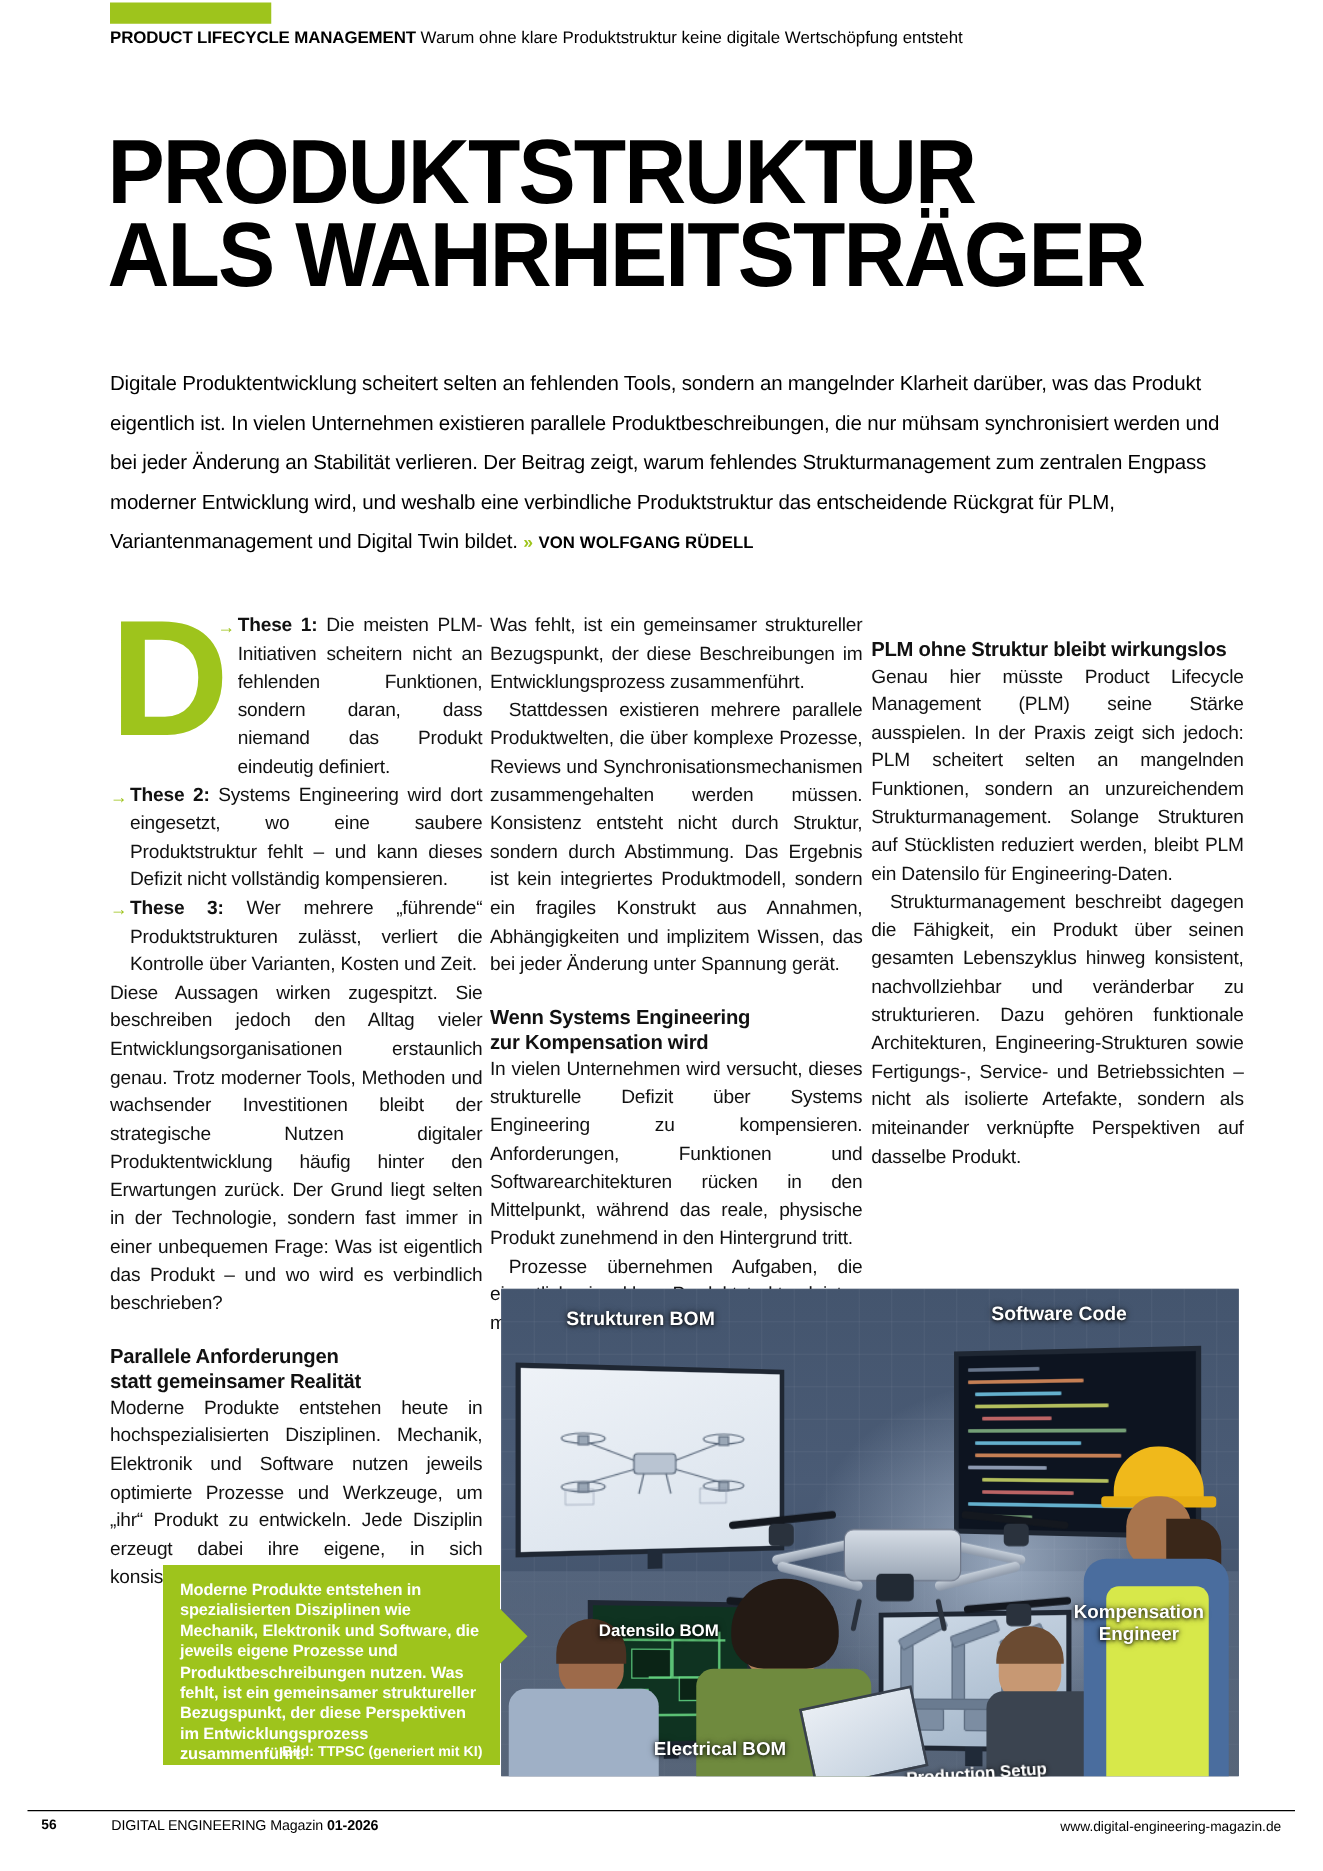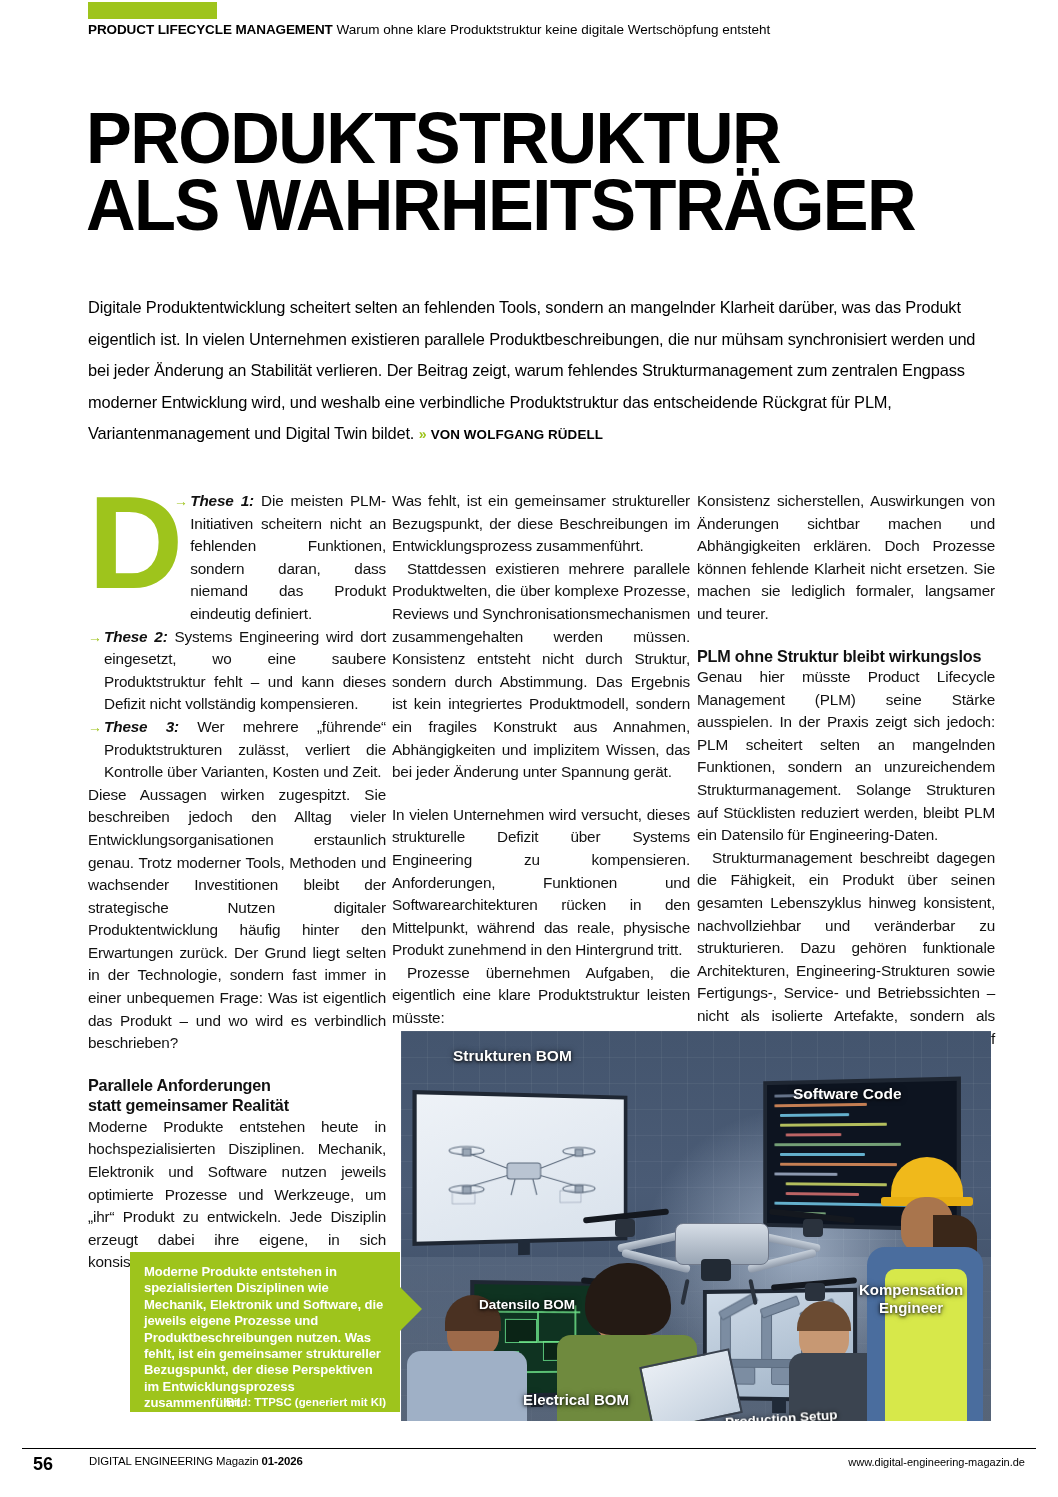--- a/index.html
+++ b/index.html
@@ -76,21 +76,21 @@
   .thesen li{
     position:relative;
     padding-left:16px;
     text-align:justify;
   }
   .thesen li .arr{
     position:absolute;left:0;top:0;
     color:#9ec41c;font-weight:bold;font-size:14px;
     line-height:22.6px;
   }
-  .thesen li b{font-weight:bold;font-style:italic;}
+  .thesen li b{font-weight:bold;}
   .t1{margin-left:86px;}
 
   h2.sub{
     font-size:16.2px;line-height:20.5px;
     font-weight:bold;margin:0;padding:0;
     letter-spacing:-0.2px;
     text-align:left;
   }
   .gap{height:20px;}
 
@@ -219,33 +219,33 @@
   .vest{position:absolute;background:#d7e84a;}
 
   
   .flabel{
     position:absolute;color:#ffffff;font-weight:bold;
     text-shadow:0 1px 3px rgba(0,0,0,.85), 0 0 6px rgba(0,0,0,.6);
     white-space:pre-line;
     z-index:8;
   }
   .lb-mech{left:52px;top:16px;font-size:15.5px;}
-  .lb-soft{left:392px;top:12px;font-size:15.5px;margin-top:42px;}
+  .lb-soft{left:392px;top:12px;font-size:15.5px;}
   .lb-elec{left:78px;top:266px;font-size:13.5px;}
   .lb-eleci{left:122px;top:360px;font-size:15px;}
   .lb-prod{left:324px;top:380px;font-size:13.5px;transform:rotate(-4deg);}
   .lb-manu{left:458px;top:250px;font-size:15px;text-align:center;line-height:18px;}
 
   
   .foot-rule{
     position:absolute;left:22px;top:1448px;width:1014px;height:1px;background:#000;
   }
   .foot-page{
     position:absolute;left:33px;top:1454px;
-    font-size:18px;font-weight:bold;
+    font-size:11px;font-weight:bold;
   }
   .foot-mag{
     position:absolute;left:89px;top:1455px;
     font-size:11.4px;letter-spacing:-0.1px;
   }
   .foot-mag b{font-weight:bold;}
   .foot-url{
     position:absolute;right:33px;top:1456px;
     font-size:11px;
   }
@@ -291,26 +291,29 @@
       <span>Parallele Anforderungen</span><br>
       <span>statt gemeinsamer Realität</span>
     </h2>
     <p>Moderne Produkte entstehen heute in hochspezialisierten Disziplinen. Mechanik, Elektronik und Software nutzen jeweils optimierte Prozesse und Werkzeuge, um „ihr“ Produkt zu entwickeln. Jede Disziplin erzeugt dabei ihre eigene, in sich konsistente Beschreibung.</p>
   </div>
 
   <div class="col" id="col2">
     <p>Was fehlt, ist ein gemeinsamer struktureller Bezugspunkt, der diese Beschreibungen im Entwicklungsprozess zusammenführt.</p>
     <p class="ind">Stattdessen existieren mehrere parallele Produktwelten, die über komplexe Prozesse, Reviews und Synchronisationsmechanismen zusammengehalten werden müssen. Konsistenz entsteht nicht durch Struktur, sondern durch Abstimmung. Das Ergebnis ist kein integriertes Produktmodell, sondern ein fragiles Konstrukt aus Annahmen, Abhängigkeiten und implizitem Wissen, das bei jeder Änderung unter Spannung gerät.</p>
     <div class="gap"></div>
+    <h2 class="sub">
+      <span>Wenn Systems Engineering</span><br>
+      <span>zur Kompensation wird</span>
+    </h2>
     <p>In vielen Unternehmen wird versucht, dieses strukturelle Defizit über Systems Engineering zu kompensieren. Anforderungen, Funktionen und Softwarearchitekturen rücken in den Mittelpunkt, während das reale, physische Produkt zunehmend in den Hintergrund tritt.</p>
     <p class="ind">Prozesse übernehmen Aufgaben, die eigentlich eine klare Produktstruktur leisten müsste:</p>
   </div>
 
   <div class="col" id="col3">
-    <p>Konsistenz sicherstellen, Auswirkungen von Änderungen sichtbar machen und Abhängigkeiten erklären. Doch Prozesse können fehlende Klarheit nicht ersetzen. Sie machen sie lediglich formaler, langsamer und teurer.</p>
     <div class="gap"></div>
     <h2 class="sub">PLM ohne Struktur bleibt wirkungslos</h2>
     <p>Genau hier müsste Product Lifecycle Management (PLM) seine Stärke ausspielen. In der Praxis zeigt sich jedoch: PLM scheitert selten an mangelnden Funktionen, sondern an unzureichendem Strukturmanagement. Solange Strukturen auf Stücklisten reduziert werden, bleibt PLM ein Datensilo für Engineering-Daten.</p>
     <p class="ind">Strukturmanagement beschreibt dagegen die Fähigkeit, ein Produkt über seinen gesamten Lebenszyklus hinweg konsistent, nachvollziehbar und veränderbar zu strukturieren. Dazu gehören funktionale Architekturen, Engineering-Strukturen sowie Fertigungs-, Service- und Betriebssichten – nicht als isolierte Artefakte, sondern als miteinander verknüpfte Perspektiven auf dasselbe Produkt.</p>
   </div>
 
   <div class="figure">
     <div class="fig-bg"></div>
     <div class="fig-grid"></div>
     <div class="fig-floor"></div>

